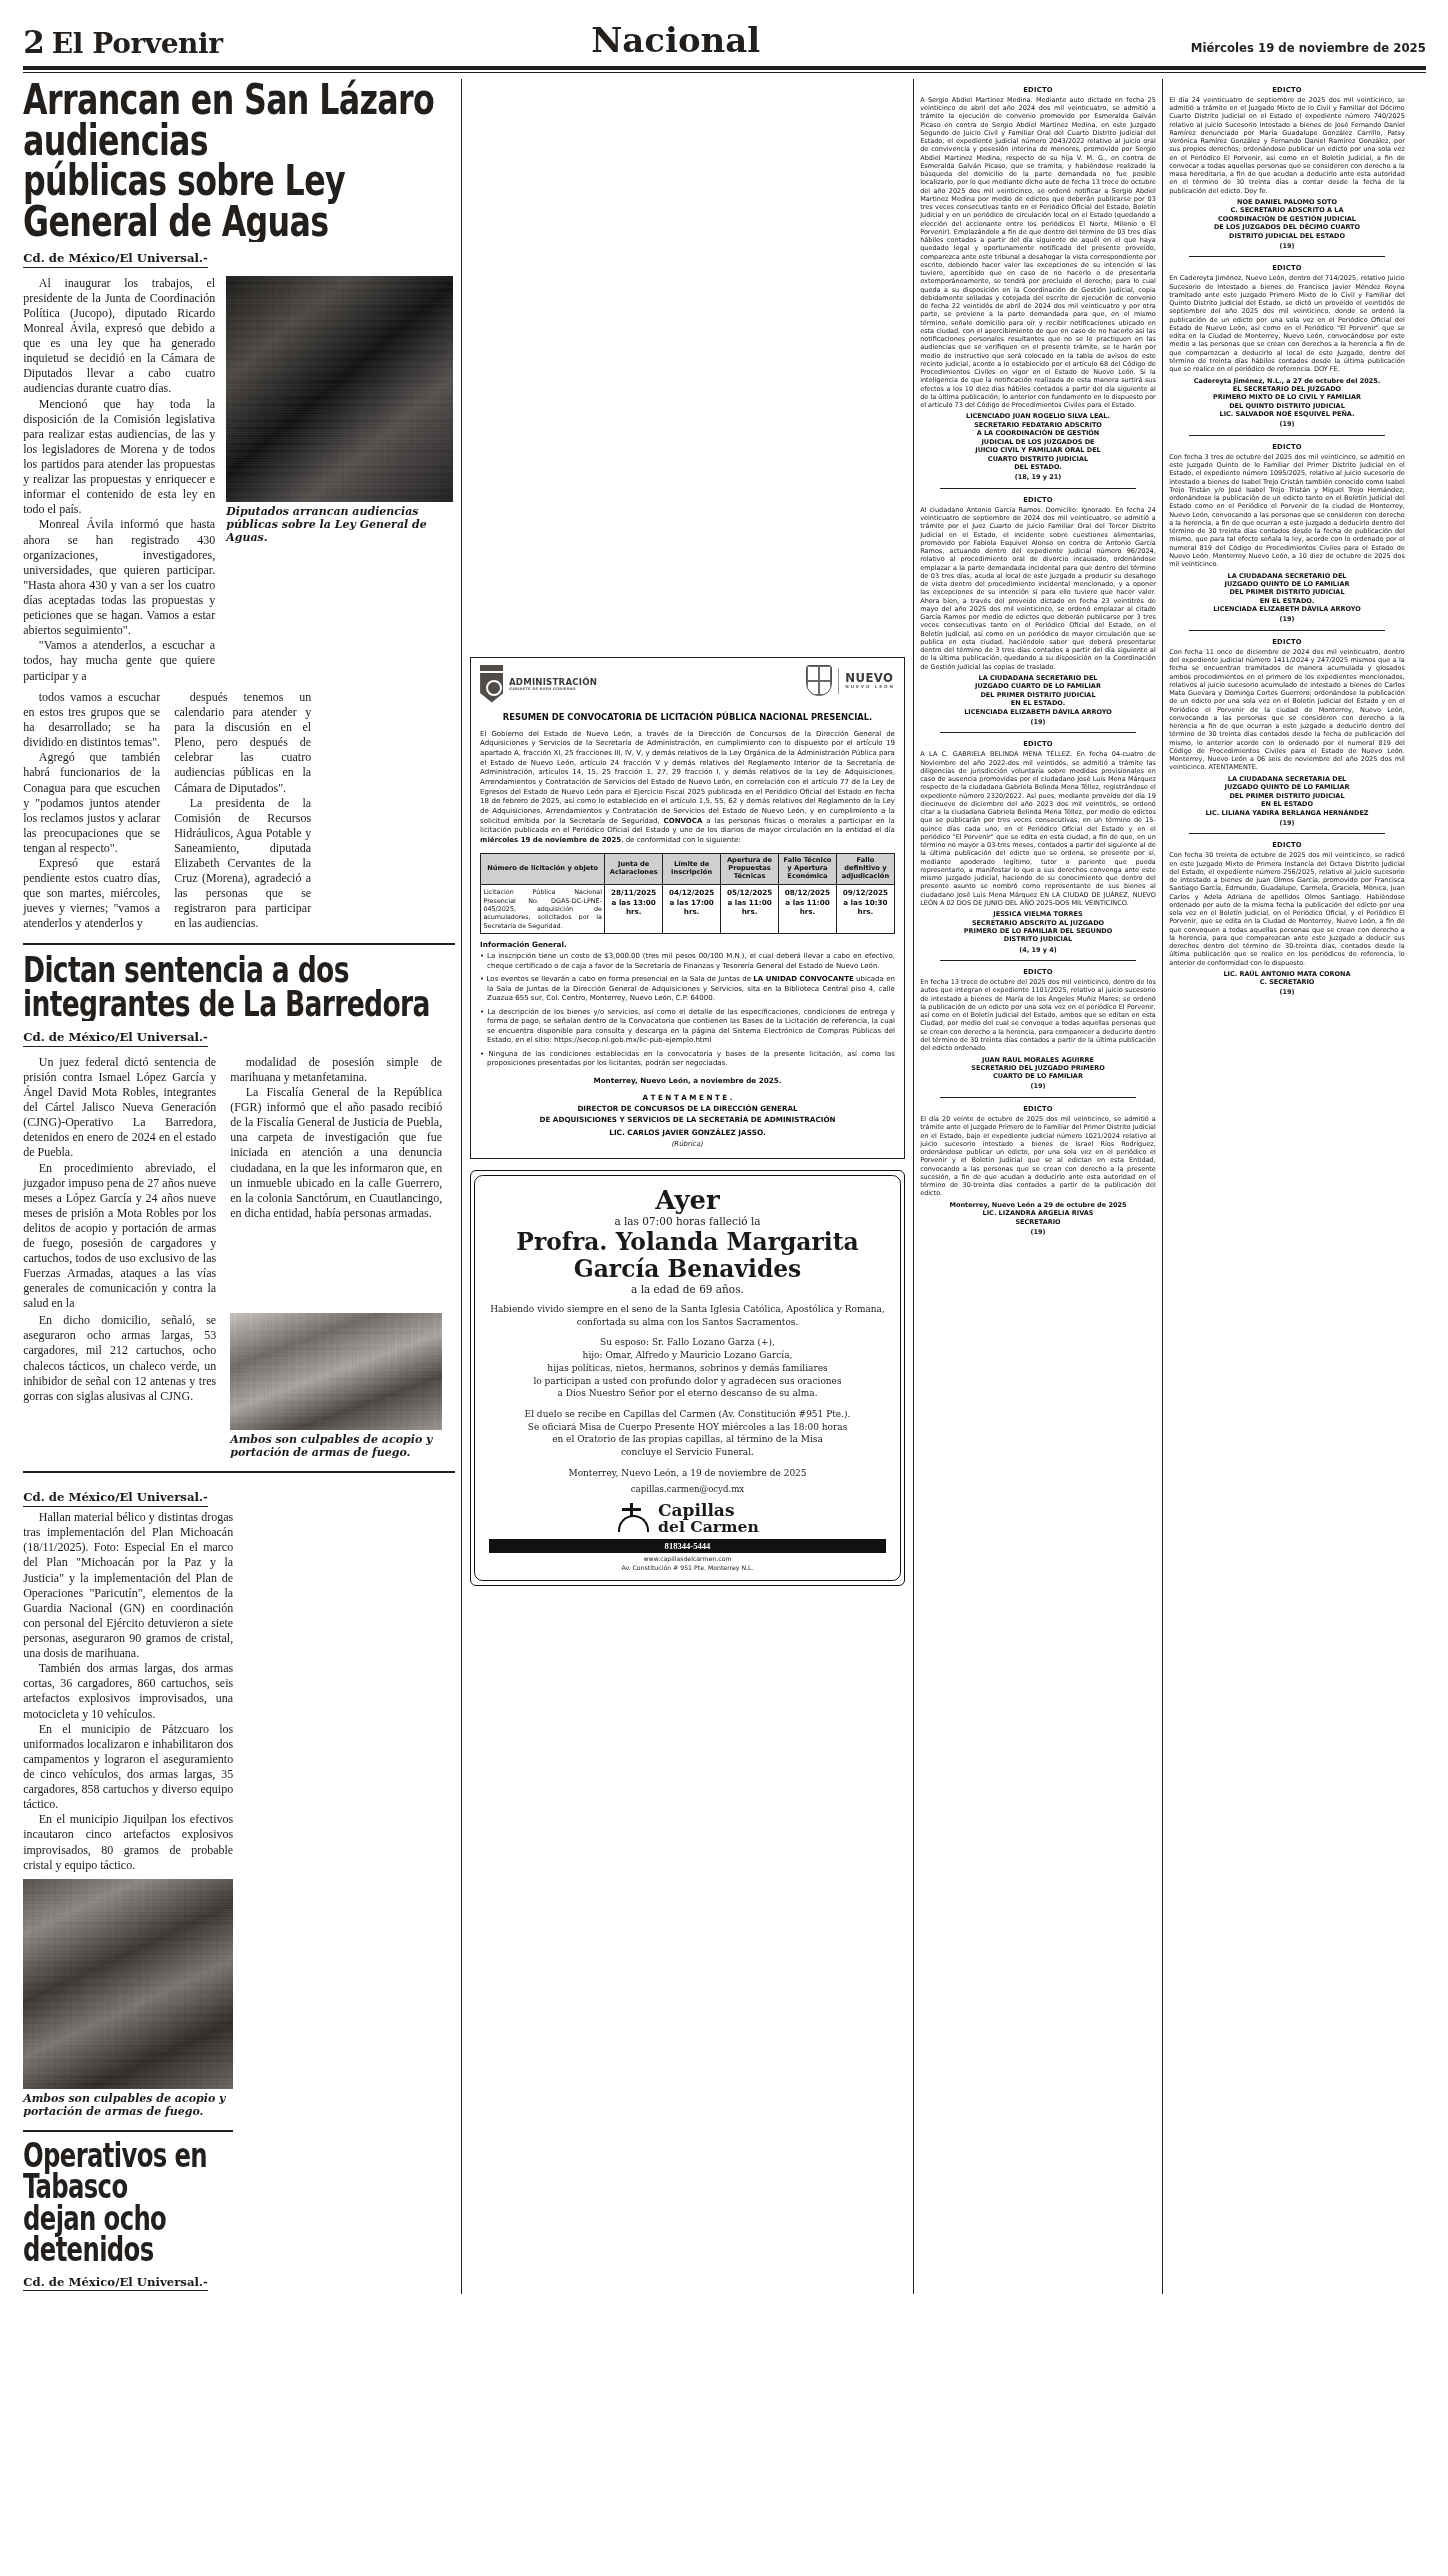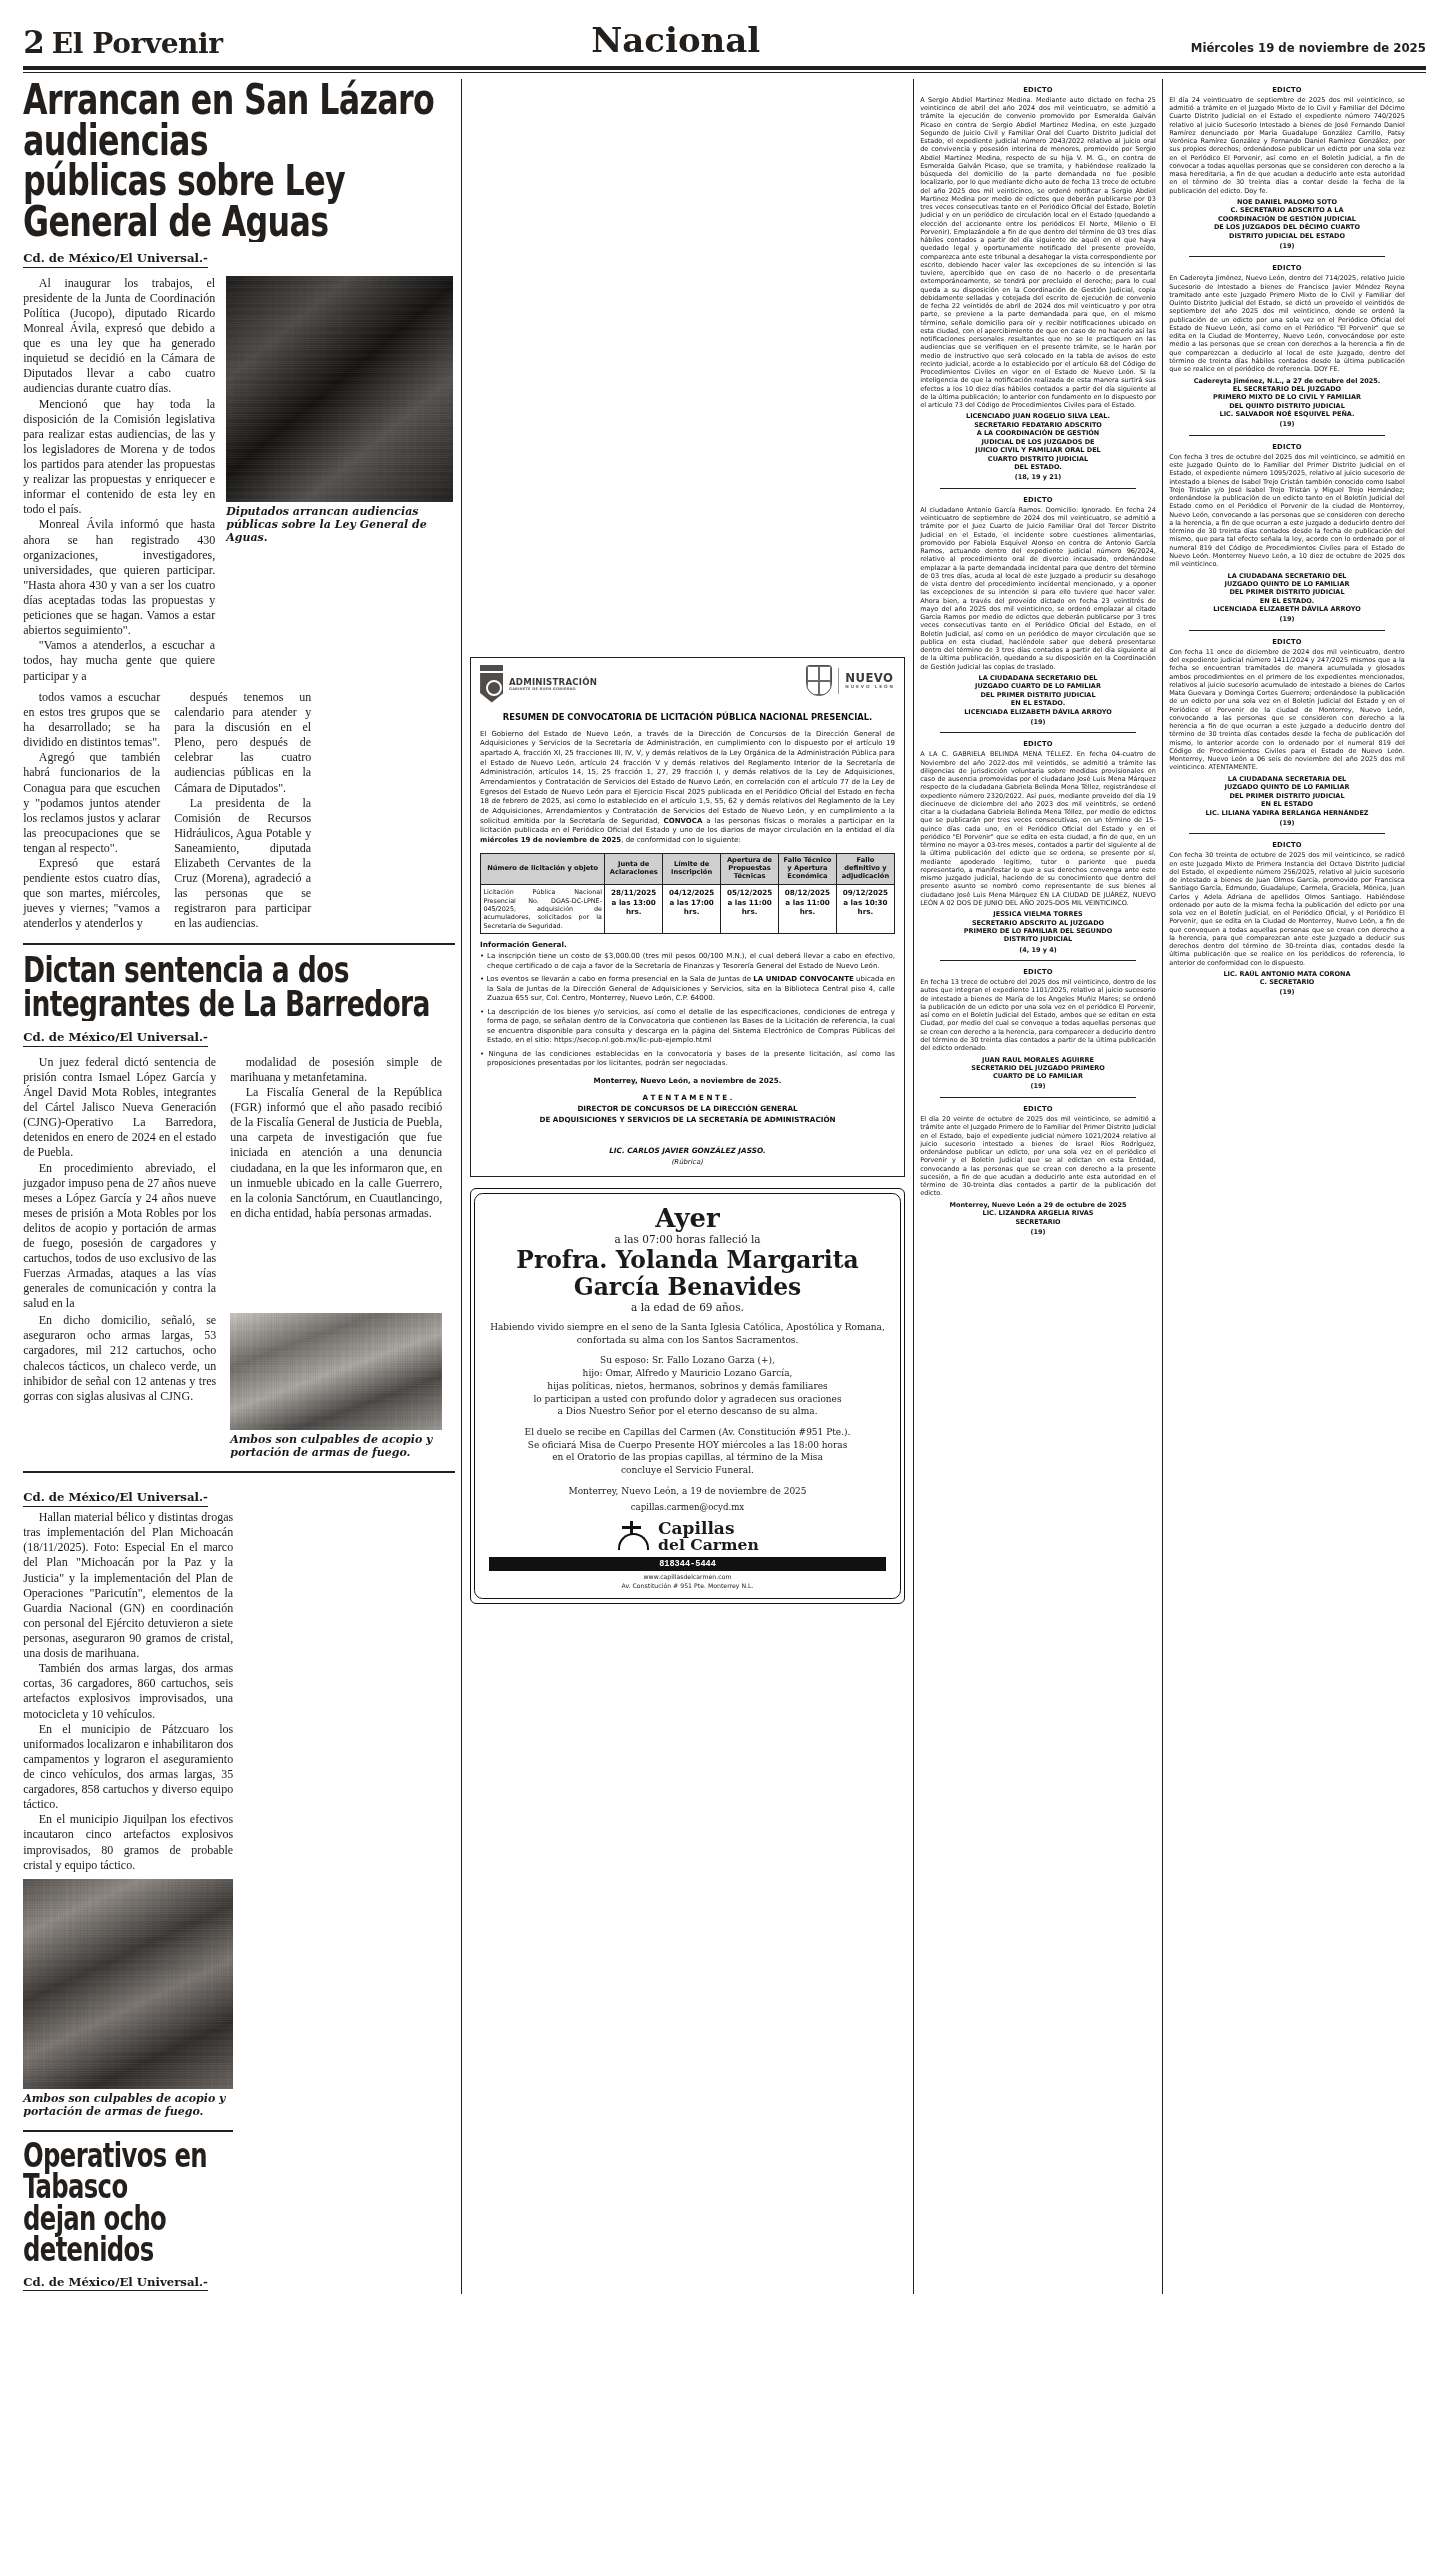--- a/index.html
+++ b/index.html
@@ -120,21 +120,21 @@
   .ob-mail { font-size: 8.6px; margin-top: 4.7px; }
   .cap-logo { display:flex; align-items:center; justify-content:center; gap:7.8px; margin-top:7.8px; }
   .cap-mark { width: 34px; height: 31px; position: relative; }
   .cap-mark::before { content:""; position:absolute; left:14px; top:0; width:3.1px; height:14px; background:#111; }
   .cap-mark::after { content:""; position:absolute; left:6.2px; top:4.7px; width:18.7px; height:3.1px; background:#111; }
   .cap-arc { position:absolute; left:1.6px; bottom:1.6px; width:31px; height:17px;
              border:2.7px solid #111; border-bottom:none; border-radius:15.6px 15.6px 0 0; }
   .cap-name { text-align:left; }
   .cap-n1 { font-family:"DejaVu Serif", serif; font-size: 17px; font-weight:bold; line-height:1; }
   .cap-n2 { font-family:"DejaVu Serif", serif; font-size: 15.6px; font-weight:bold; line-height:1; }
-  .cap-tel { background:#111; color:#fff; font-family:Liberation Mono, monospace;
+  .cap-tel { background:#111; color:#fff; font-family:Liberation Serif, serif;
              font-size: 8.6px; font-weight:bold; padding: 1.6px 0; margin-top: 4.7px; text-align:center; }
   .cap-url { font-family:"DejaVu Sans",sans-serif; font-size: 6.2px; text-align:center; margin-top:2.3px; }
 
   
   .legal { font-family: "DejaVu Sans", sans-serif; font-size: 6.5px; line-height: 1.27;
            text-align: justify; color: #141414; }
   .legal .edicto-t { text-align: center; font-weight: bold; font-size: 6.8px;
                      margin: 7px 0 1.6px 0; letter-spacing: 0.2px; }
   .legal .blk { margin-bottom: 1.6px; }
   .legal .sig { text-align: center; font-weight: bold; line-height: 1.3; margin-top: 3.1px; }
@@ -320,21 +320,21 @@
           <p id="ad-b1">• Los eventos se llevarán a cabo en forma presencial en la Sala de Juntas de <b>LA UNIDAD CONVOCANTE</b> ubicada en la Sala de Juntas de la Dirección General de Adquisiciones y Servicios, sita en la Biblioteca Central piso 4, calle Zuazua 655 sur, Col. Centro, Monterrey, Nuevo León, C.P. 64000.</p>
           <p id="ad-b2">• La descripción de los bienes y/o servicios, así como el detalle de las especificaciones, condiciones de entrega y forma de pago, se señalan dentro de la Convocatoria que contienen las Bases de la Licitación de referencia, la cual se encuentra disponible para consulta y descarga en la página del Sistema Electrónico de Compras Públicas del Estado, en el sitio: https://secop.nl.gob.mx/lic-pub-ejemplo.html</p>
           <p id="ad-b3">• Ninguna de las condiciones establecidas en la convocatoria y bases de la presente licitación, así como las proposiciones presentadas por los licitantes, podrán ser negociadas.</p>
         </div>
 
         <div class="ad-center">
           <div style="margin-bottom:6.2px;">Monterrey, Nuevo León, a noviembre de 2025.</div>
           <div>A T E N T A M E N T E .</div>
           <div>DIRECTOR DE CONCURSOS DE LA DIRECCIÓN GENERAL</div>
           <div>DE ADQUISICIONES Y SERVICIOS DE LA SECRETARÍA DE ADMINISTRACIÓN</div>
-          <div class="nm" style="margin-top:20px;font-style:italic;">LIC. CARLOS JAVIER GONZÁLEZ JASSO.</div>
+          <div class="nm" style="margin-top:2px;">LIC. CARLOS JAVIER GONZÁLEZ JASSO.</div>
           <div class="rub">(Rúbrica)</div>
         </div>
       </div>
 
       <div class="obit">
         <div class="obit-in">
           <div class="ob-ayer">Ayer</div>
           <div class="ob-hr">a las 07:00 horas falleció la</div>
           <div class="ob-name">Profra. Yolanda Margarita</div>
           <div class="ob-name">García Benavides</div>

